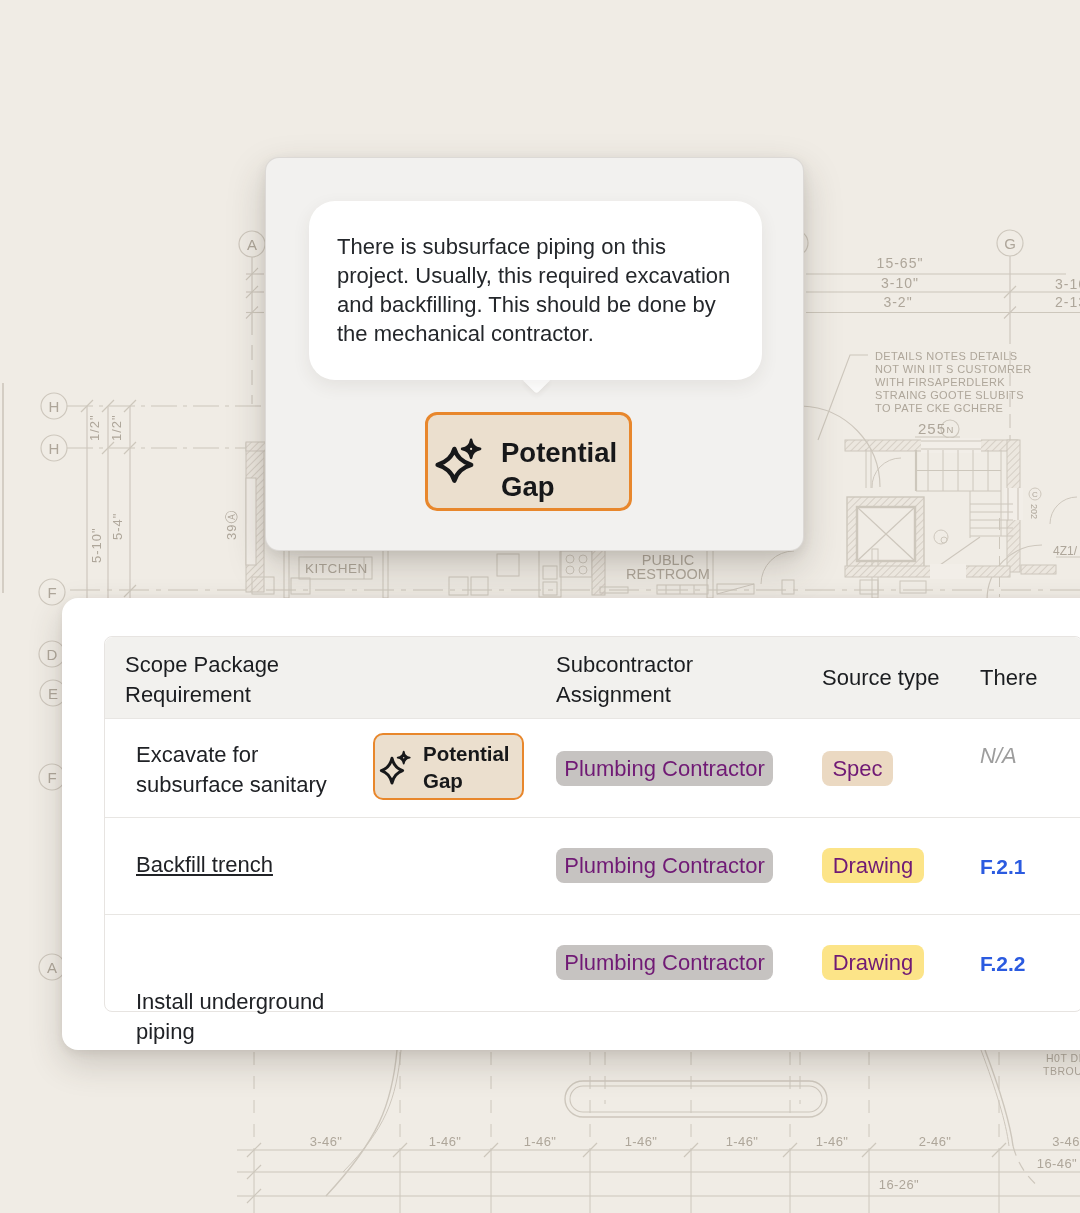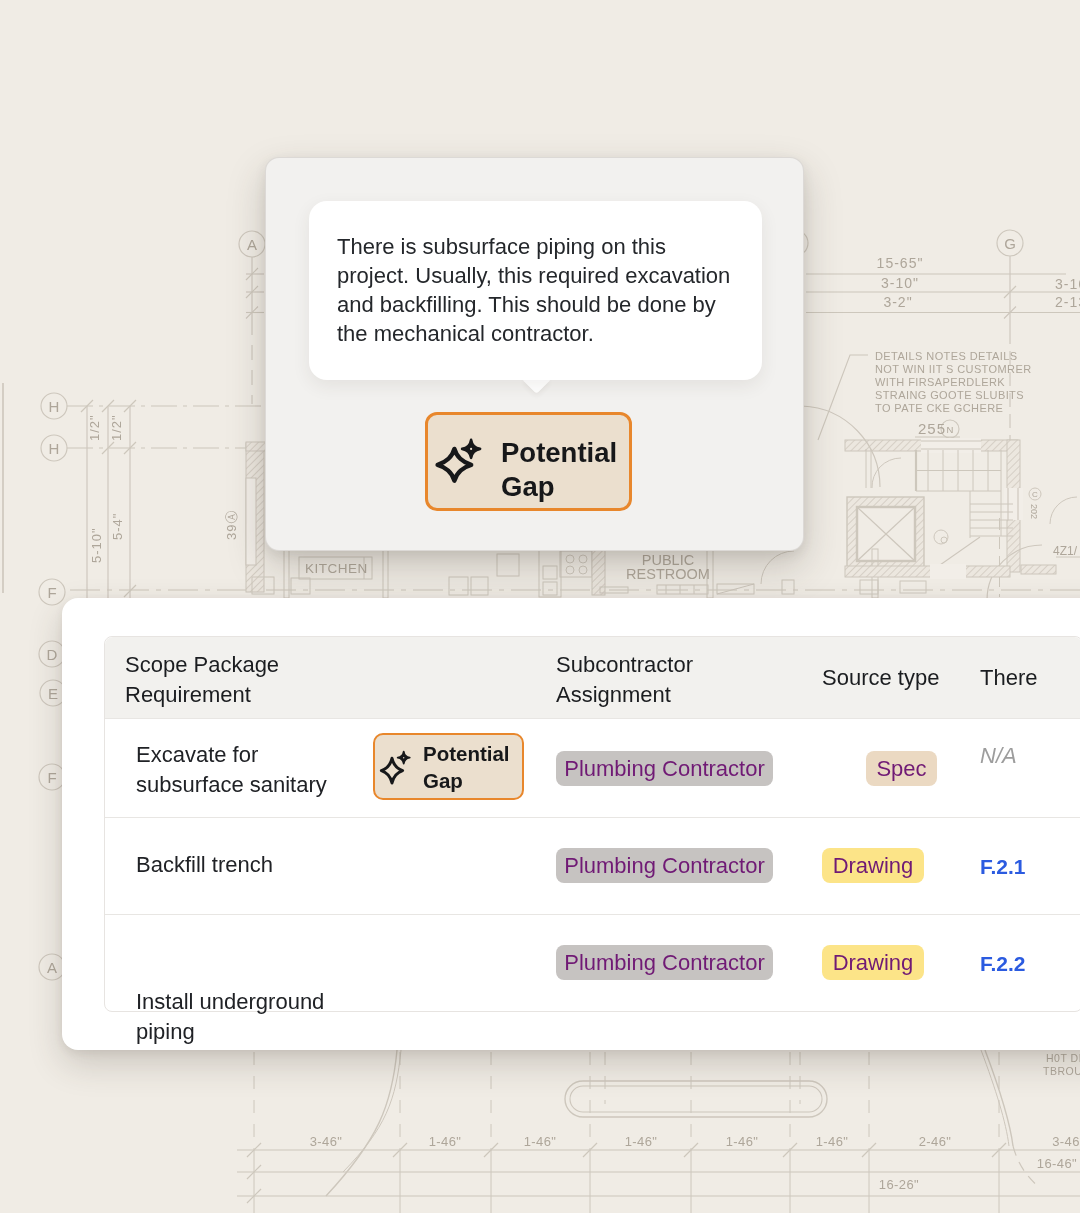--- a/index.html
+++ b/index.html
@@ -3,21 +3,21 @@
 <meta charset="utf-8">
 <style>
   html,body{margin:0;padding:0;}
   body{width:1080px;height:1213px;position:relative;overflow:hidden;
        background:#f0ece5;font-family:"Liberation Sans",sans-serif;}
   .abs{position:absolute;}
   
   #topcard{left:265px;top:157px;width:537px;height:392px;border-radius:14px;
     background:#f2f1ef;border:1px solid rgba(120,112,100,.18);
     box-shadow:0 16px 38px rgba(60,52,40,.22),0 4px 12px rgba(60,52,40,.09);}
-  #tooltip{left:43px;top:43px;width:453px;height:179px;border-radius:18px;
+  #tooltip{left:43px;top:43px;width:453px;height:179px;border-radius:26px;
     background:#ffffff;box-shadow:0 6px 18px rgba(60,52,40,.08);}
   #tail{left:261px;top:213px;width:19px;height:19px;background:#ffffff;
     transform:rotate(45deg);border-radius:0 0 3px 0;
     box-shadow:2px 2px 5px rgba(60,52,40,.06);}
   #tiptext{left:28px;top:31px;width:410px;font-size:22px;line-height:29px;
     color:#24272b;letter-spacing:0;}
   #gapbtn{left:159px;top:254px;width:201px;height:93px;border-radius:12px;
     background:#ebdfce;border:3px solid #e8872c;}
   #gapbtn .txt{position:absolute;left:73px;top:21px;font-size:27.5px;line-height:34px;
     font-weight:bold;color:#17181a;}
@@ -326,24 +326,24 @@
     <div class="bcell" style="left:31px;top:103px;">Excavate for<br>subsurface sanitary</div>
     <div class="abs" id="badge">
       <svg width="36" height="40" viewBox="0 0 36 40">
         <path d="M13 9.25 C14.3 15.35 18.6 19.9 23.6 21.6 C18.6 23.3 14.3 27.85 13 33.95 C11.7 27.85 7.4 23.3 2.4 21.6 C7.4 19.9 11.7 15.35 13 9.25 Z" fill="none" stroke="#17181a" stroke-width="3.0" stroke-linejoin="round" stroke-linecap="round"></path>
         <path d="M24.7 2.7 C25.2 6.3 27.1 8.2 30.7 8.7 C27.1 9.2 25.2 11.1 24.7 14.7 C24.2 11.1 22.3 9.2 18.7 8.7 C22.3 8.2 24.2 6.3 24.7 2.7 Z" fill="#17181a" stroke="#17181a" stroke-width="1.8" stroke-linejoin="round"></path>
         <circle cx="24.7" cy="8.7" r="0.7" fill="#ebdfce"></circle>
       </svg>
       <div class="txt">Potential<br>Gap</div>
     </div>
     <div class="pill gray" style="left:451px;top:114px;width:217px;">Plumbing Contractor</div>
-    <div class="pill tan" style="left:717px;top:114px;width:71px;margin-left:44px;">Spec</div>
+    <div class="pill tan" style="left:717px;top:114px;width:71px;">Spec</div>
     <div class="na" style="left:875px;top:104px;font-style:italic;">N/A</div>
 
-    <div class="bcell" style="left:31px;top:213px;">Backfill trench</div>
+    <div class="bcell" style="left:31px;top:213px;text-decoration:underline;">Backfill trench</div>
     <div class="pill gray" style="left:451px;top:211px;width:217px;">Plumbing Contractor</div>
     <div class="pill yellow" style="left:717px;top:211px;width:102px;">Drawing</div>
     <div class="blue" style="left:875px;top:215px;">F.2.1</div>
 
     <div class="bcell" style="left:31px;top:302px;margin-top:48px;">Install underground<br>piping</div>
     <div class="pill gray" style="left:451px;top:308px;width:217px;">Plumbing Contractor</div>
     <div class="pill yellow" style="left:717px;top:308px;width:102px;">Drawing</div>
     <div class="blue" style="left:875px;top:312px;">F.2.2</div>
   </div>
 </div>

